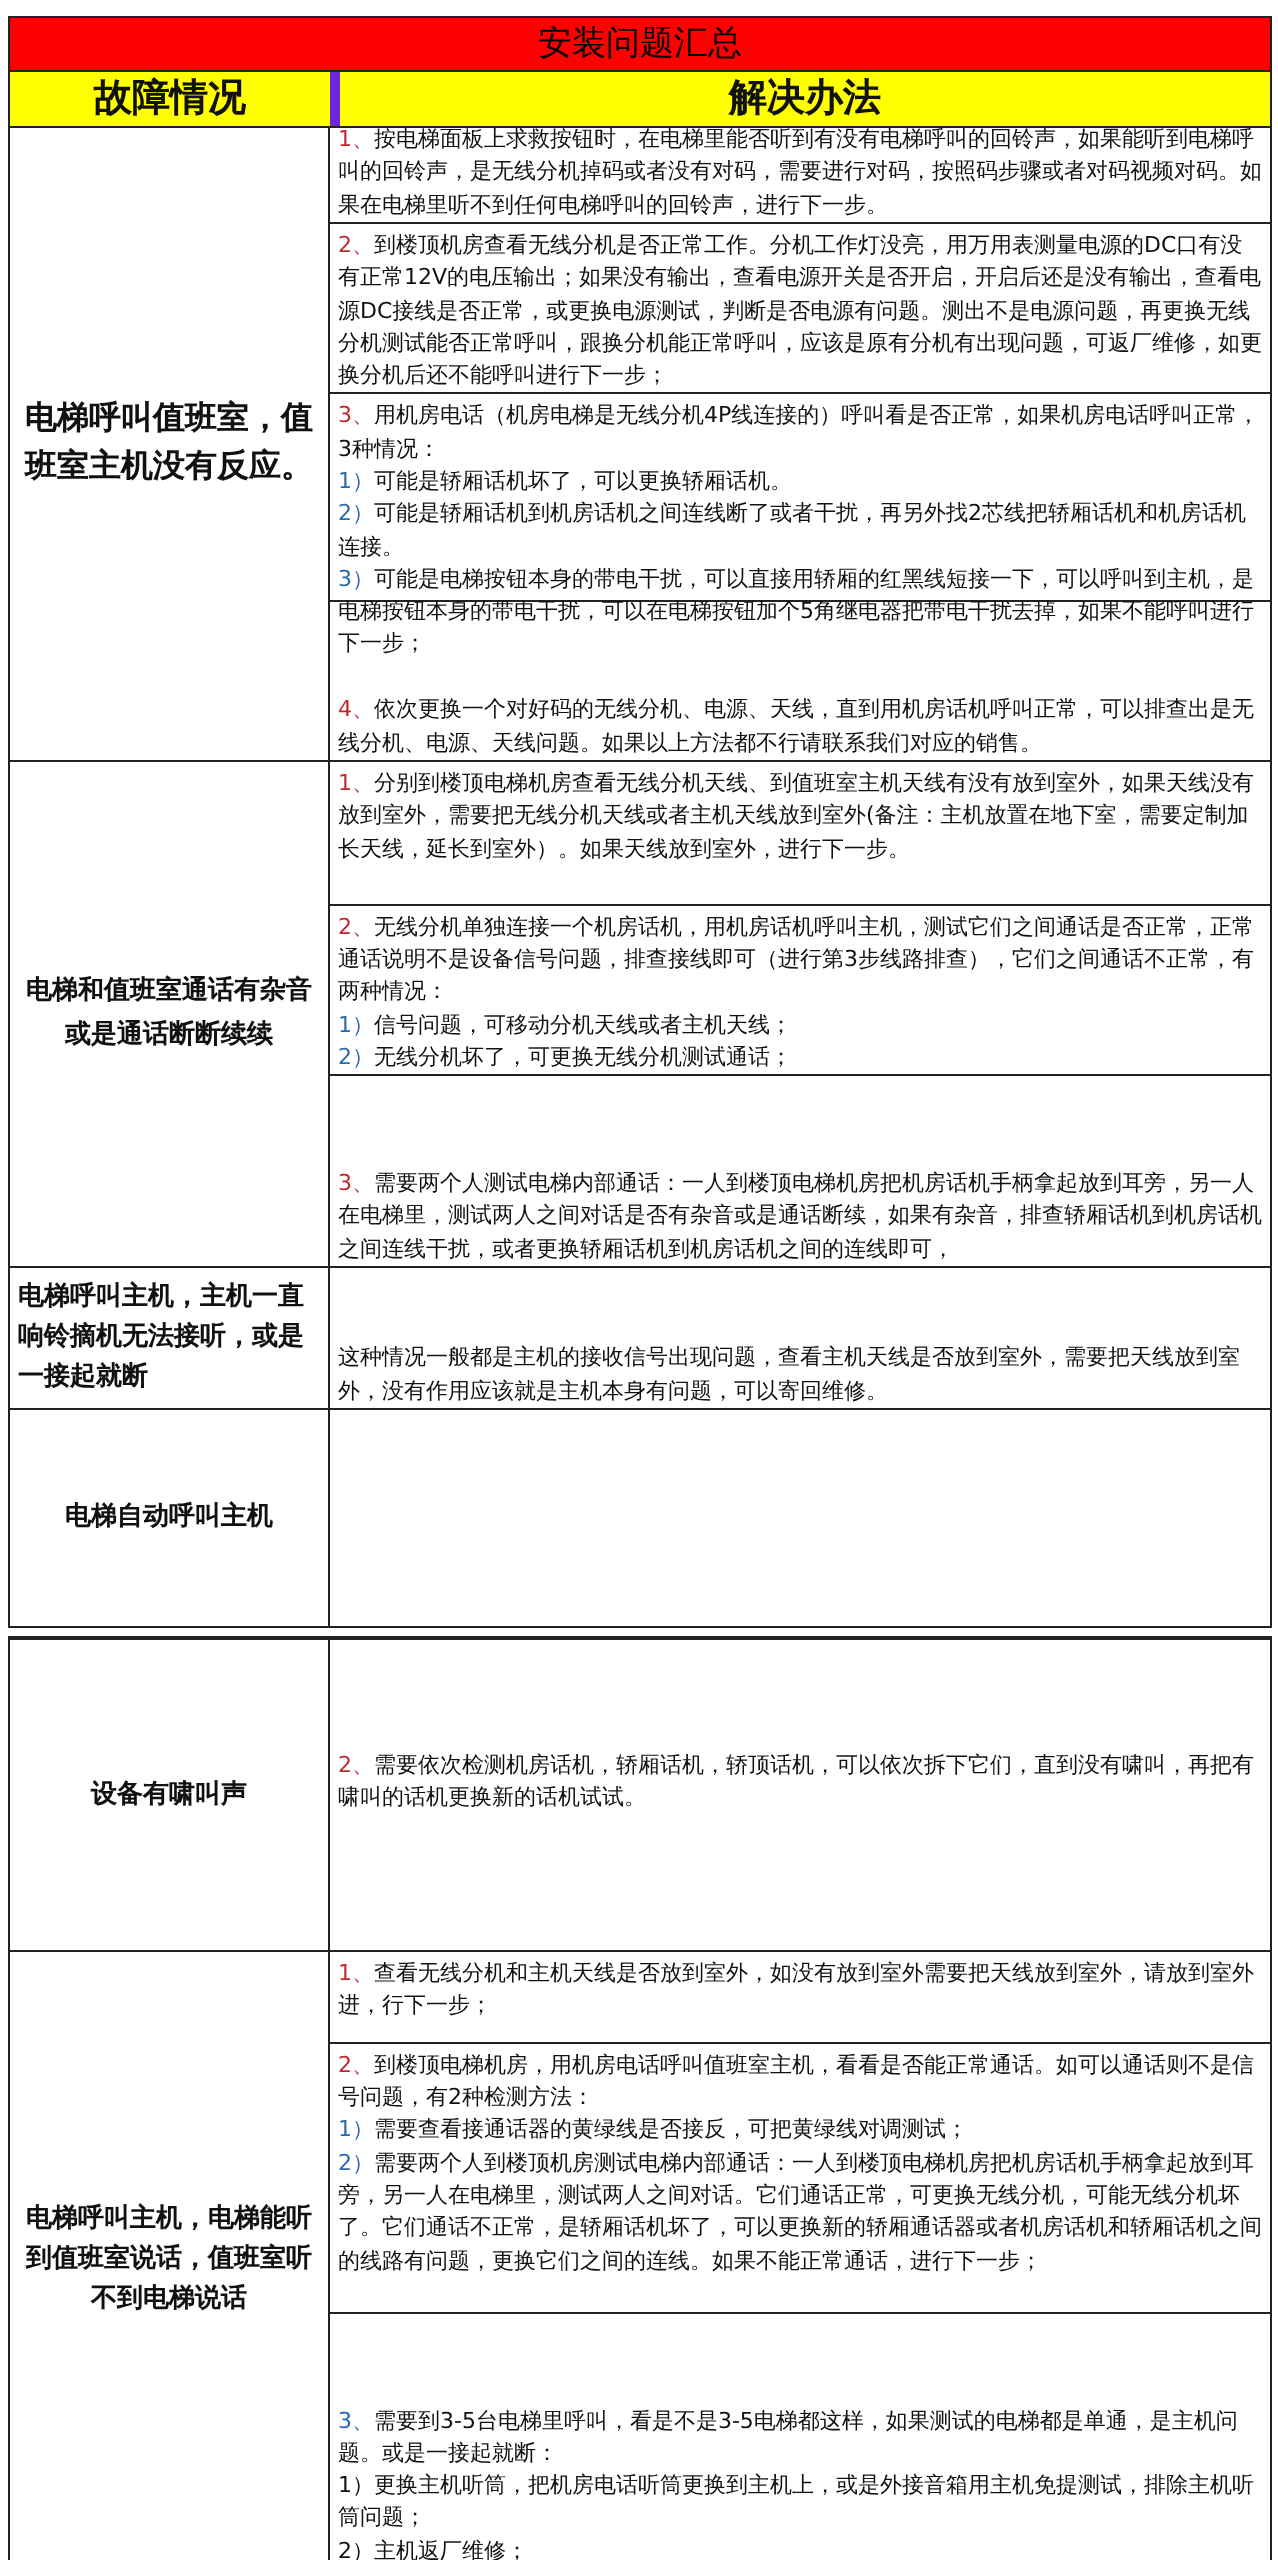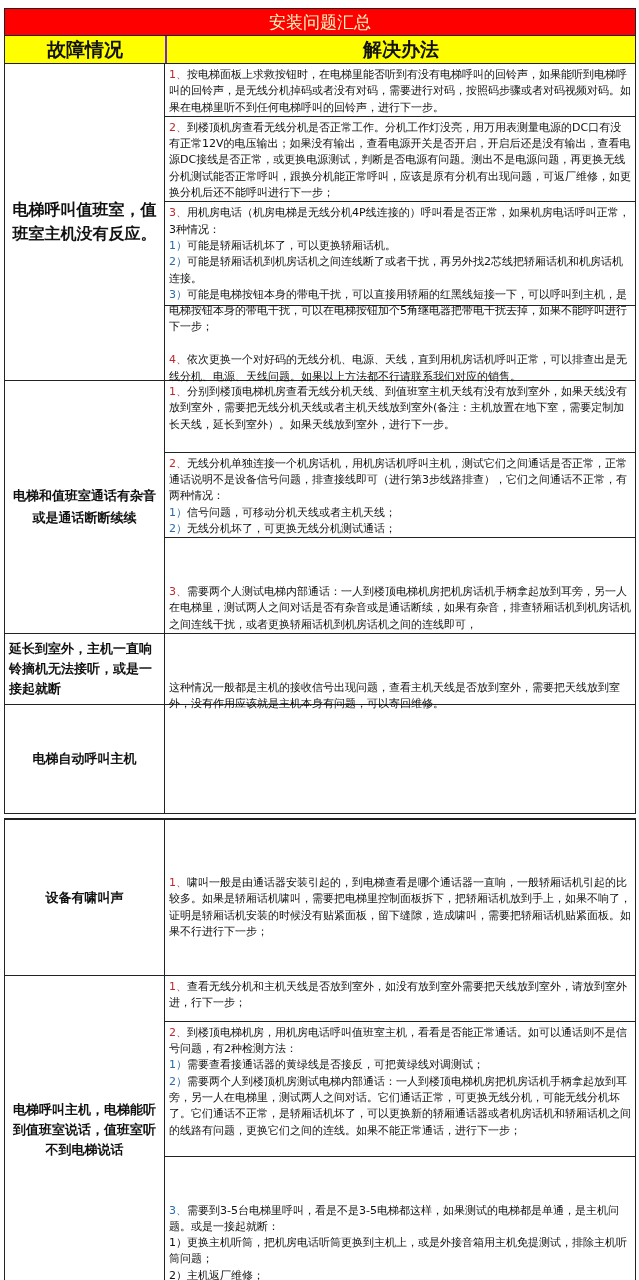--- a/index.html
+++ b/index.html
@@ -1,31 +1,31 @@
 <!DOCTYPE html>
 <html><head>
 <meta charset="utf-8">
 <style>
   html, body { margin: 0; padding: 0; background: #ffffff; }
   body { width: 639px; height: 1280px; position: relative; overflow: hidden;
          font-family: "DejaVu Sans", "Liberation Sans", sans-serif; color: #111; }
   .sheet { position: absolute; left: 4px; top: 8px; width: 632px; }
   .title { height: 26px; background: #ff0000; border: 1px solid #222; border-bottom: none;
-           text-align: center; font-size: 17px; line-height: 26px; color: #fef9c3; }
+           text-align: center; font-size: 17px; line-height: 26px; color: #000000; }
   .head { display: flex; height: 27px; background: #ffff00; border: 1px solid #222; }
-  .head .l { width: 160px; border-right: 2px solid #6d28d9; text-align: center; font-size: 19px; line-height: 27px; font-weight: bold; }
+  .head .l { width: 160px; border-right: 5px solid #6d28d9; text-align: center; font-size: 19px; line-height: 27px; font-weight: bold; }
   .head .r { flex: 1; text-align: center; font-size: 19px; line-height: 27px; font-weight: bold; }
   .sec { display: flex; border: 1px solid #222; border-top: none; }
   .sec.gap { margin-top: 4px; border-top: 2px solid #222; }
   .fault { width: 160px; border-right: 1px solid #222; display: flex; align-items: center; justify-content: center;
            text-align: center; font-weight: bold; padding: 0 4px; box-sizing: border-box; }
-  .fault.big { font-size: 16px; line-height: 24px; }
+  .fault.big { font-size: 16px; line-height: 24px; font-family: Liberation Mono, monospace; }
   .fault.mid { font-size: 13px; line-height: 22px; }
   .fault.sm { font-size: 13px; line-height: 20px; text-align: left; }
-  .sols { flex: 1; display: flex; flex-direction: column; }
+  .sols { flex: 1; display: flex; flex-direction: column; justify-content: flex-end; }
   .sol { border-bottom: 1px solid #222; padding: 3px 4px 0 4px; font-size: 11px; line-height: 16.3px; box-sizing: border-box; }
   .sol:last-child { border-bottom: none; margin-top: 43px; }
   .sol p { margin: 0; }
   .num { color: #c0282c; }
   .sub { color: #2a6aa8; }
 </style>
 </head>
 <body>
 
 <div class="sheet">
@@ -67,37 +67,37 @@
         <p><span class="sub">1）</span><span>信号问题，可移动分机天线或者主机天线；</span></p>
         <p><span class="sub">2）</span><span>无线分机坏了，可更换无线分机测试通话；</span></p>
       </div>
       <div class="sol" style="flex:1">
           <p><span class="num">3、</span><span>需要两个人测试电梯内部通话：一人到楼顶电梯机房把机房话机手柄拿起放到耳旁，另一人在电梯里，测试两人之间对话是否有杂音或是通话断续，如果有杂音，排查轿厢话机到机房话机之间连线干扰，或者更换轿厢话机到机房话机之间的连线即可，</span></p>
         </div>
     </div>
   </div>
 
   <div class="sec" style="height:70px">
-    <div class="fault sm">延长到室外，主机一直响铃摘机无法接听，或是一接起就断</div>
+    <div class="fault sm">电梯呼叫主机，主机一直响铃摘机无法接听，或是一接起就断</div>
     <div class="sols">
       <div class="sol" style="flex:1;display:flex;align-items:center">
           <p><span>这种情况一般都是主机的接收信号出现问题，查看主机天线是否放到室外，需要把天线放到室外，没有作用应该就是主机本身有问题，可以寄回维修。</span></p>
         </div>
     </div>
   </div>
 
   <div class="sec" style="height:108px">
     <div class="fault mid">电梯自动呼叫主机</div>
   </div>
 
   <div class="sec gap" style="height:155px">
     <div class="fault mid">设备有啸叫声</div>
     <div class="sols">
-      <div class="sol" style="height:93px;padding-top:12px">
-          <p><span class="num">1、</span><span>啸叫一般是由通话器安装引起的，到电梯查看是哪个通话器一直响，一般轿厢话机引起的比较多。如果是轿厢话机啸叫，需要把电梯里控制面板拆下，把轿厢话机放到手上，如果不响了，证明是轿厢话机安装的时候没有贴紧面板，留下缝隙，造成啸叫，需要把轿厢话机贴紧面板。如果不行进行下一步；</span></p>
+      <div class="sol" style="flex:1;padding-top:12px">
+          <p><span class="num">2、</span><span>需要依次检测机房话机，轿厢话机，轿顶话机，可以依次拆下它们，直到没有啸叫，再把有啸叫的话机更换新的话机试试。</span></p>
         </div>
     </div>
   </div>
 
   <div class="sec" style="height:308px">
     <div class="fault sm" style="text-align:center">电梯呼叫主机，电梯能听到值班室说话，值班室听不到电梯说话</div>
     <div class="sols">
       <div class="sol" style="height:50px">
           <p><span class="num">1、</span><span>查看无线分机和主机天线是否放到室外，如没有放到室外需要把天线放到室外，请放到室外进，行下一步；</span></p>
         </div>

